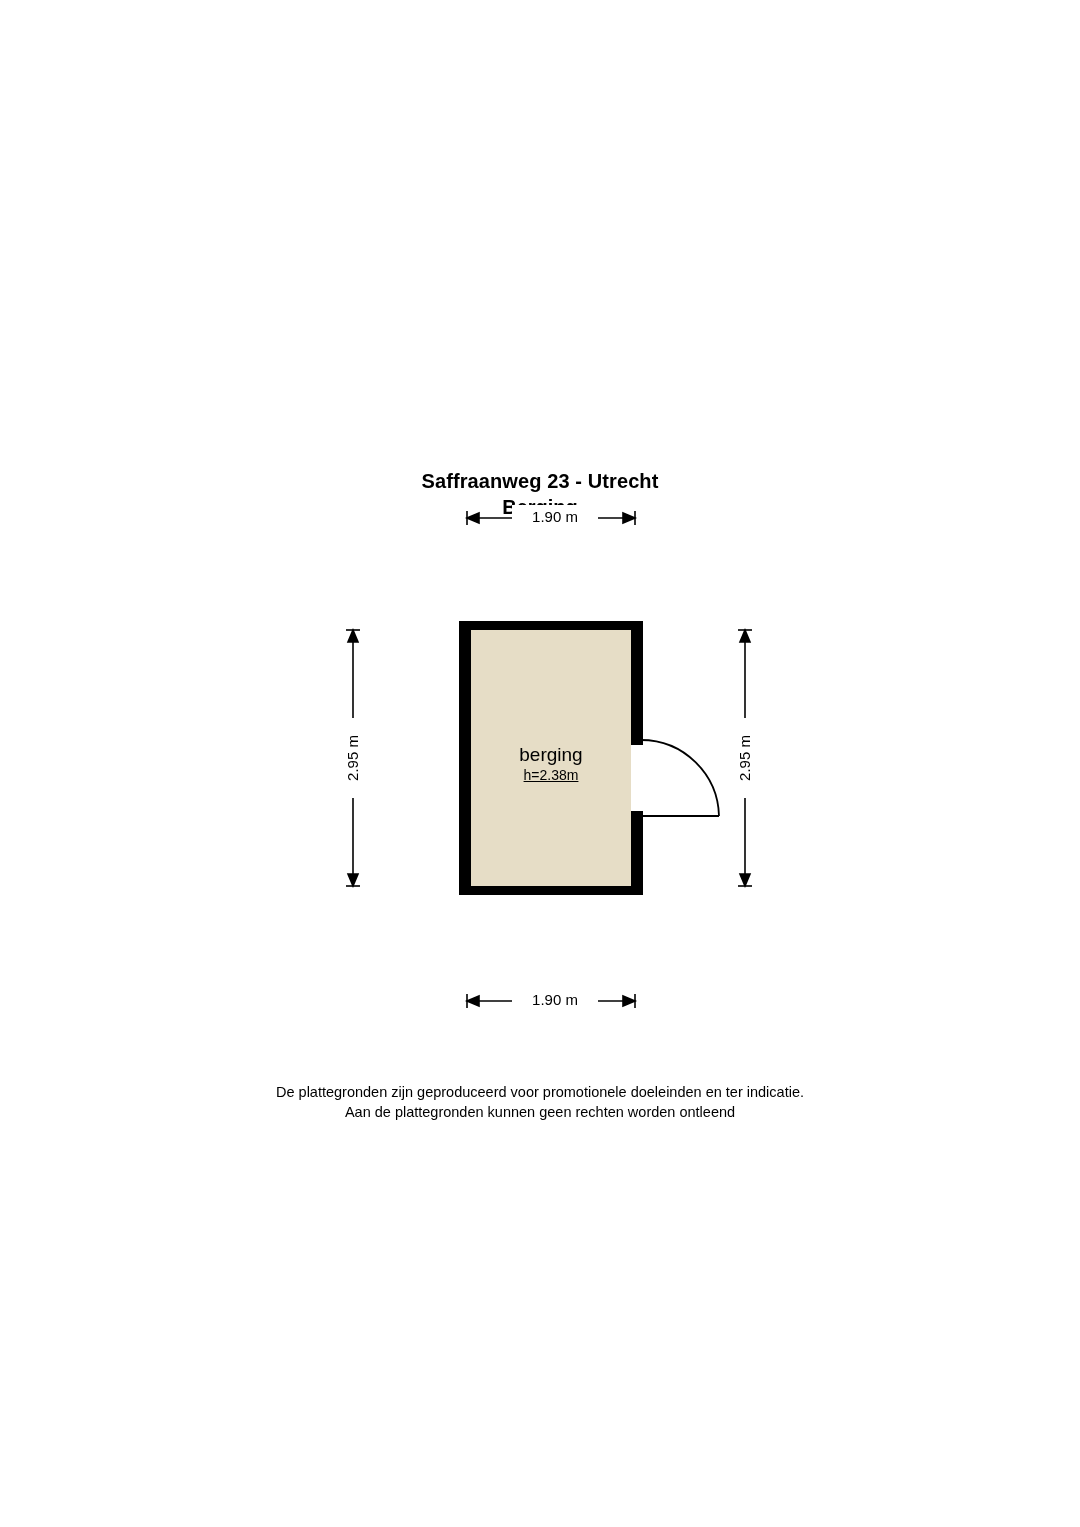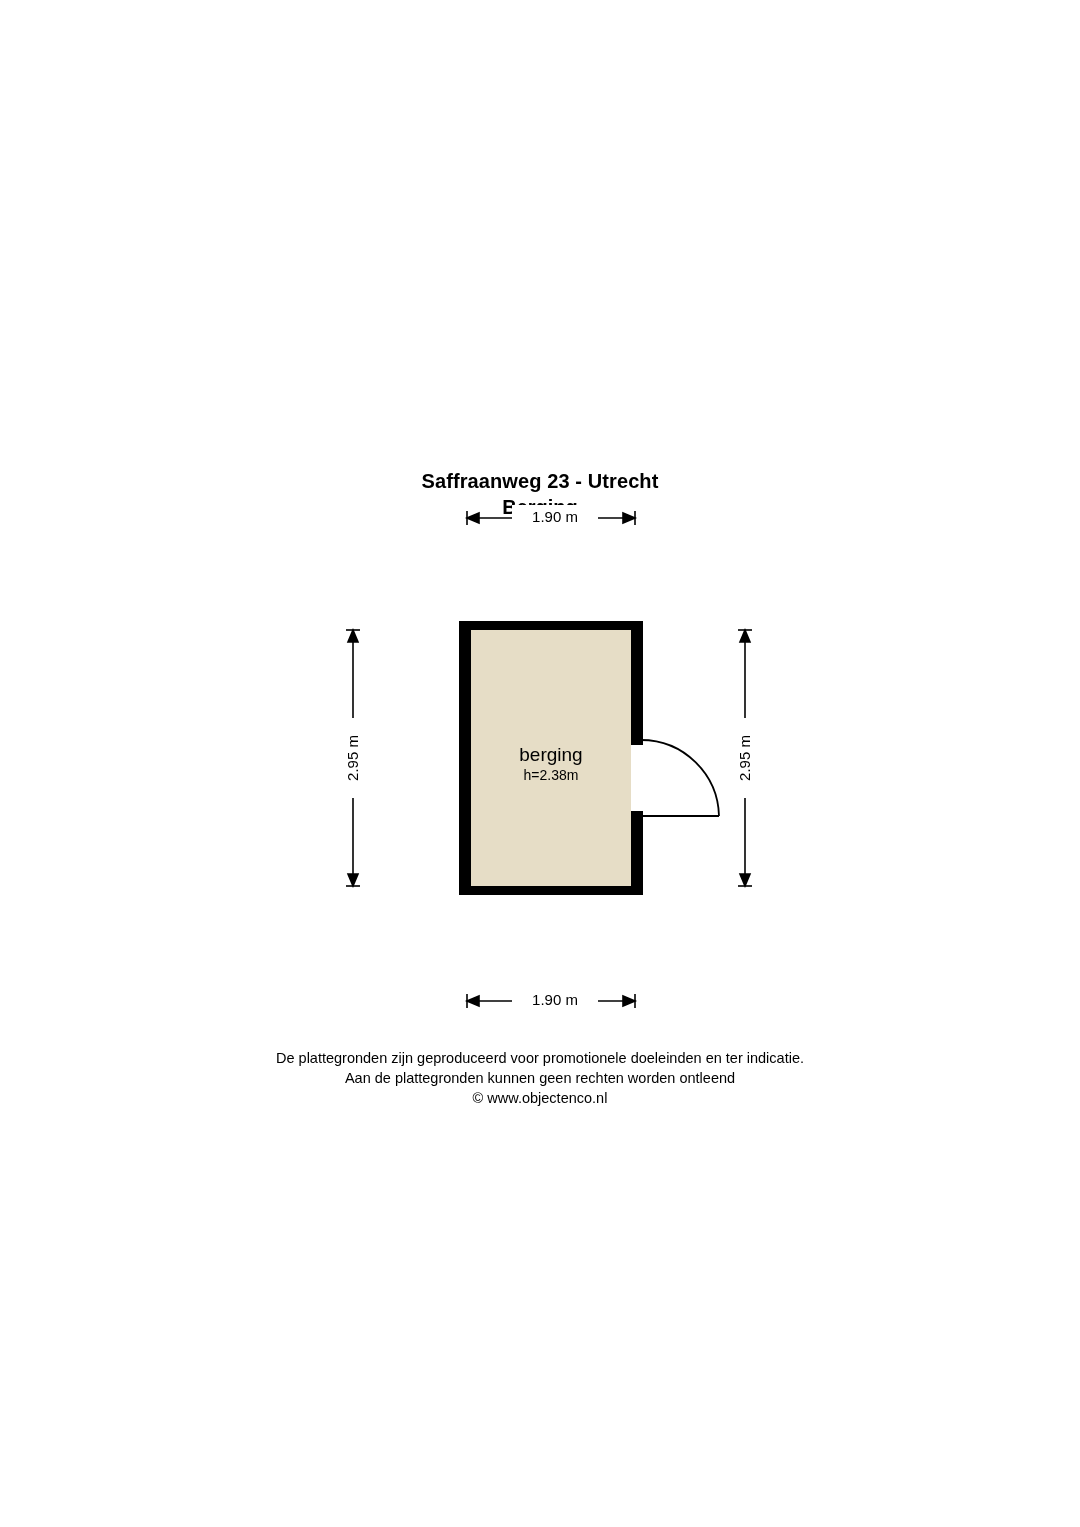--- a/index.html
+++ b/index.html
@@ -73,20 +73,21 @@
     width: 160px;
     text-align: center;
   }
   .room-label .name {
     font-size: 19px;
     line-height: 23px;
   }
   .room-label .height {
     font-size: 14px;
     line-height: 18px;
+    text-decoration: underline;
   }
 
   
   .door-gap {
     position: absolute;
     left: 631px;
     top: 742px;
     width: 12px;
     height: 72px;
     background: #ffffff;
@@ -135,21 +136,21 @@
     left: 0;
     top: 0;
     width: 1080px;
     height: 1527px;
     pointer-events: none;
   }
 
   
   .footer {
     position: absolute;
-    top: 1048px;
+    top: 1082px;
     left: 0;
     width: 1080px;
     text-align: center;
   }
   .footer div {
     font-size: 14.5px;
     line-height: 20px;
   }
 </style>
 </head>
@@ -226,14 +227,13 @@
 
   <div class="room-label">
     <div class="name">berging</div>
     <div class="height">h=2.38m</div>
   </div>
 </div>
 
 <div class="footer">
   <div>De plattegronden zijn geproduceerd voor promotionele doeleinden en ter indicatie.</div>
   <div>Aan de plattegronden kunnen geen rechten worden ontleend</div>
-  <div>© www.objectenco.nl</div>
 </div>
 
 </body></html>

